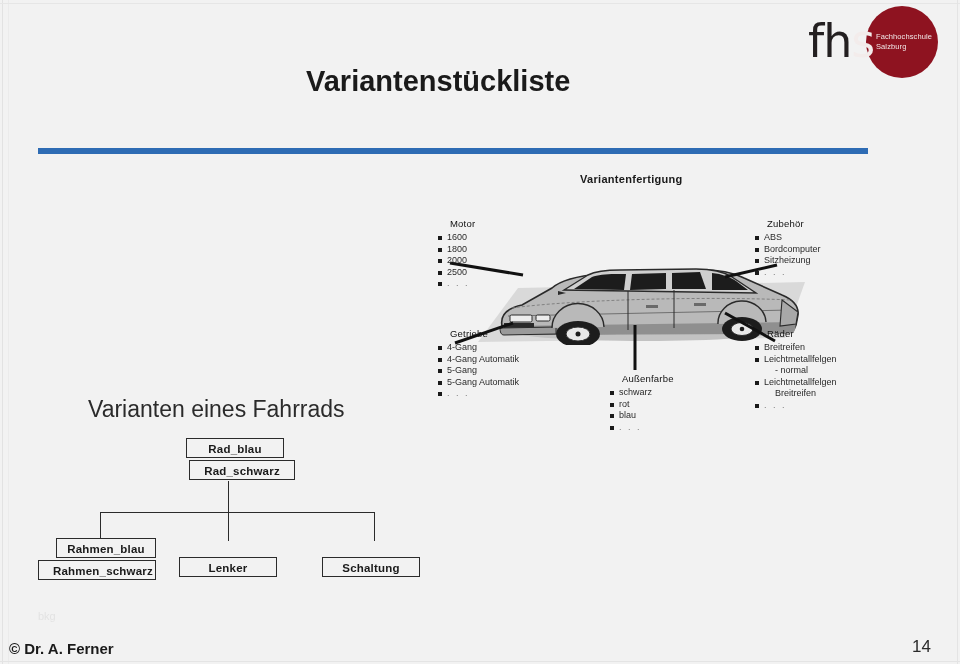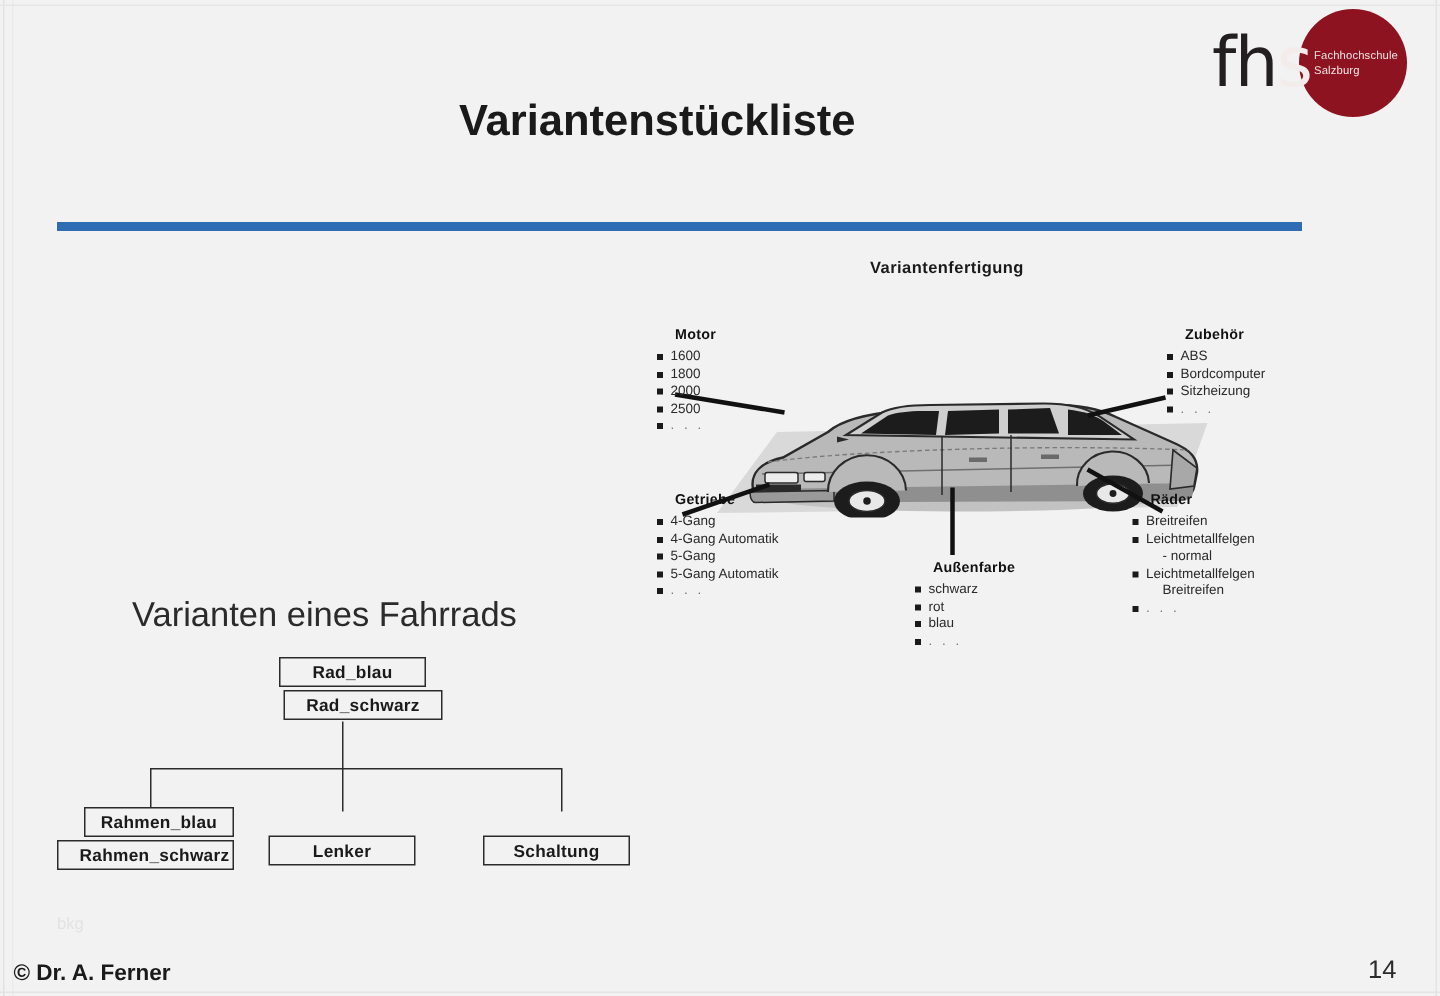--- a/index.html
+++ b/index.html
@@ -98,21 +98,21 @@
     left: 155px;
     top: 8px;
     font-size: 11px;
     font-weight: bold;
     color: #1a1a1a;
     letter-spacing: 0.3px;
   }
   .fig-col { position: absolute; }
   .fig-col .hd {
     font-size: 9.5px;
-    font-weight: bold;
+    font-weight: normal;
     color: #111;
     margin-bottom: 3px;
     letter-spacing: 0.2px;
     padding-left: 12px;
   }
   .fig-col ul { list-style: none; margin: 0; padding: 0; }
   .fig-col li {
     font-size: 9px;
     color: #2a2a2a;
     line-height: 11.5px;
@@ -128,21 +128,21 @@
     background: #1a1a1a;
   }
   .fig-col li.sub {
     padding-left: 20px;
   }
   .fig-col li.sub::before { display: none; }
   .fig-col li.dots { color: #777; letter-spacing: 2px; }
 
   .col-motor      { left: 13px;  top: 53px; }
   .col-getriebe   { left: 13px;  top: 163px; }
-  .col-zubehoer   { left: 330px; top: 53px; margin-left: 23px; }
+  .col-zubehoer   { left: 330px; top: 53px; }
   .col-raeder     { left: 330px; top: 163px; width: 110px; }
   .col-farbe      { left: 185px; top: 208px; }
   .col-raeder li { white-space: normal; }
 
   
   .ground {
     position: absolute;
     left: 35px;
     top: 95px;
     width: 375px;

